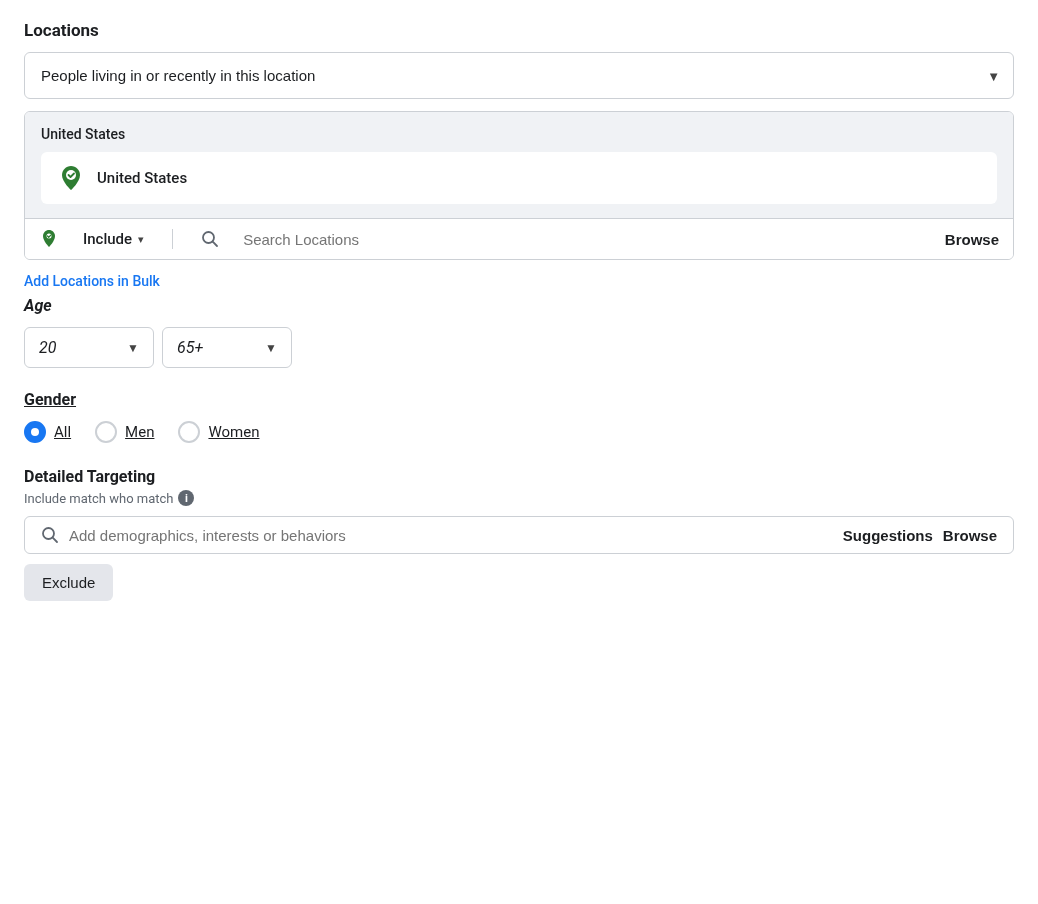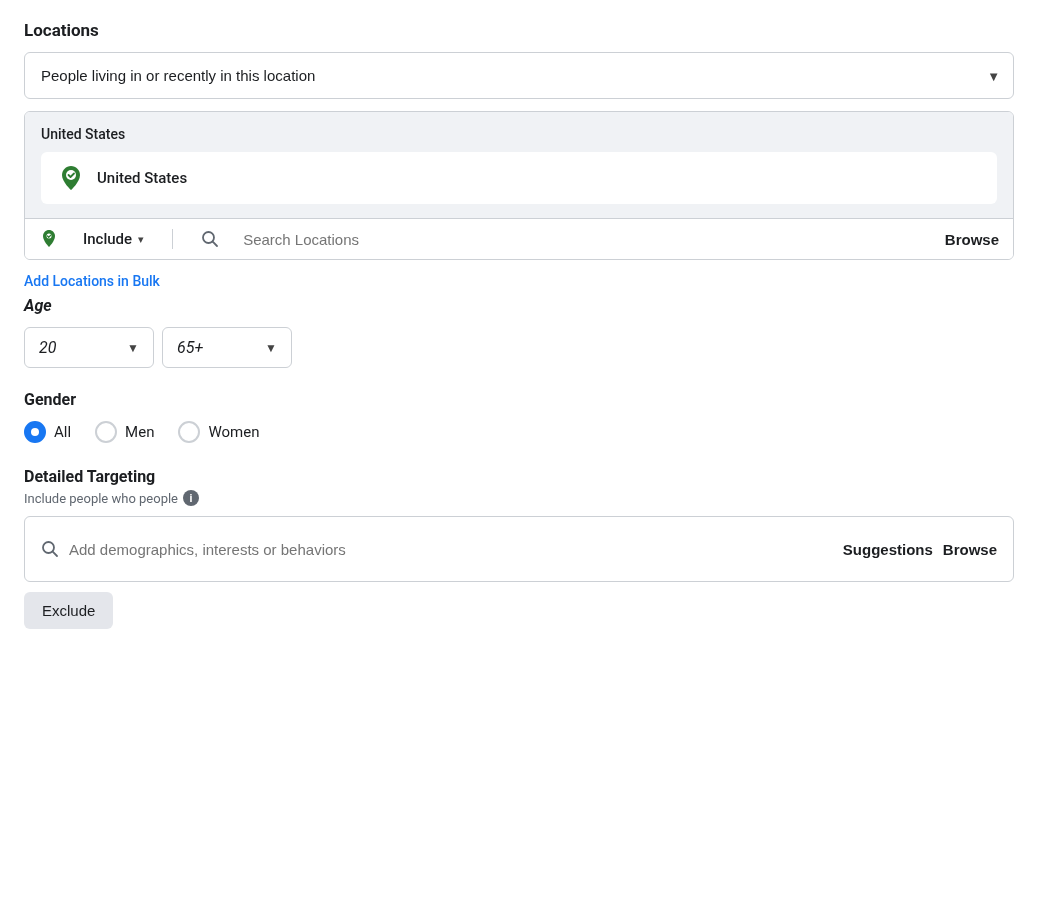--- a/index.html
+++ b/index.html
@@ -220,21 +220,21 @@
       display: inline-flex;
       align-items: center;
       justify-content: center;
       font-weight: 700;
       flex-shrink: 0;
     }
 
     .demographics-search-bar {
       border: 1.5px solid #ccd0d5;
       border-radius: 6px;
-      padding: 23px 16px;
+      padding: 9px 16px;
       display: flex;
       align-items: center;
       gap: 10px;
       background: #fff;
       margin-bottom: 10px;
     }
 
     .suggestions-btn, .browse-btn2 {
       font-size: 15px;
       font-weight: 600;
@@ -350,42 +350,42 @@
       <span class="age-value">20</span>
       <span class="age-chevron">▼</span>
     </div>
     <div class="age-dropdown">
       <span class="age-value">65+</span>
       <span class="age-chevron">▼</span>
     </div>
   </div>
 </div>
 
-<div style="margin-bottom: 24px;">
+<div style="margin-bottom: 24px; text-decoration: underline;">
   <div class="subsection-title">Gender</div>
   <div class="gender-row">
     <div class="gender-option">
       <div class="radio-circle selected"></div>
       <span>All</span>
     </div>
     <div class="gender-option">
       <div class="radio-circle"></div>
       <span>Men</span>
     </div>
     <div class="gender-option">
       <div class="radio-circle"></div>
       <span>Women</span>
     </div>
   </div>
 </div>
 
 <div class="detailed-targeting-section">
   <div class="detailed-title">Detailed Targeting</div>
   <div class="include-match-text">
-    <span>Include people who people</span>
+    <span>Include match who match</span>
     <span class="info-icon">i</span>
   </div>
 
   
   <div class="demographics-search-bar">
     <div class="search-icon-wrap">
       <svg width="18" height="18" viewBox="0 0 18 18" fill="none" xmlns="http://www.w3.org/2000/svg">
         <circle cx="7.5" cy="7.5" r="5.5" stroke="#606770" stroke-width="1.8"></circle>
         <line x1="11.7" y1="11.7" x2="16" y2="16" stroke="#606770" stroke-width="1.8" stroke-linecap="round"></line>
       </svg>

